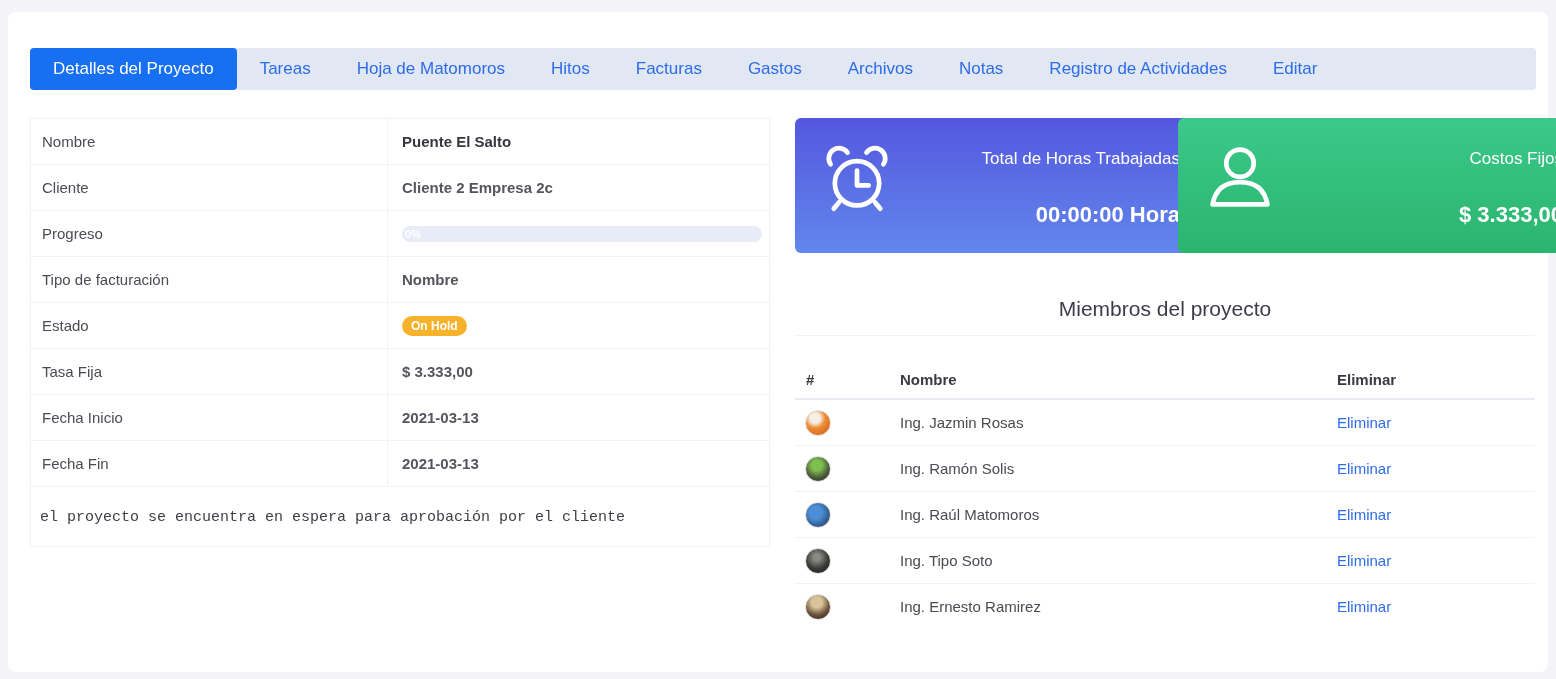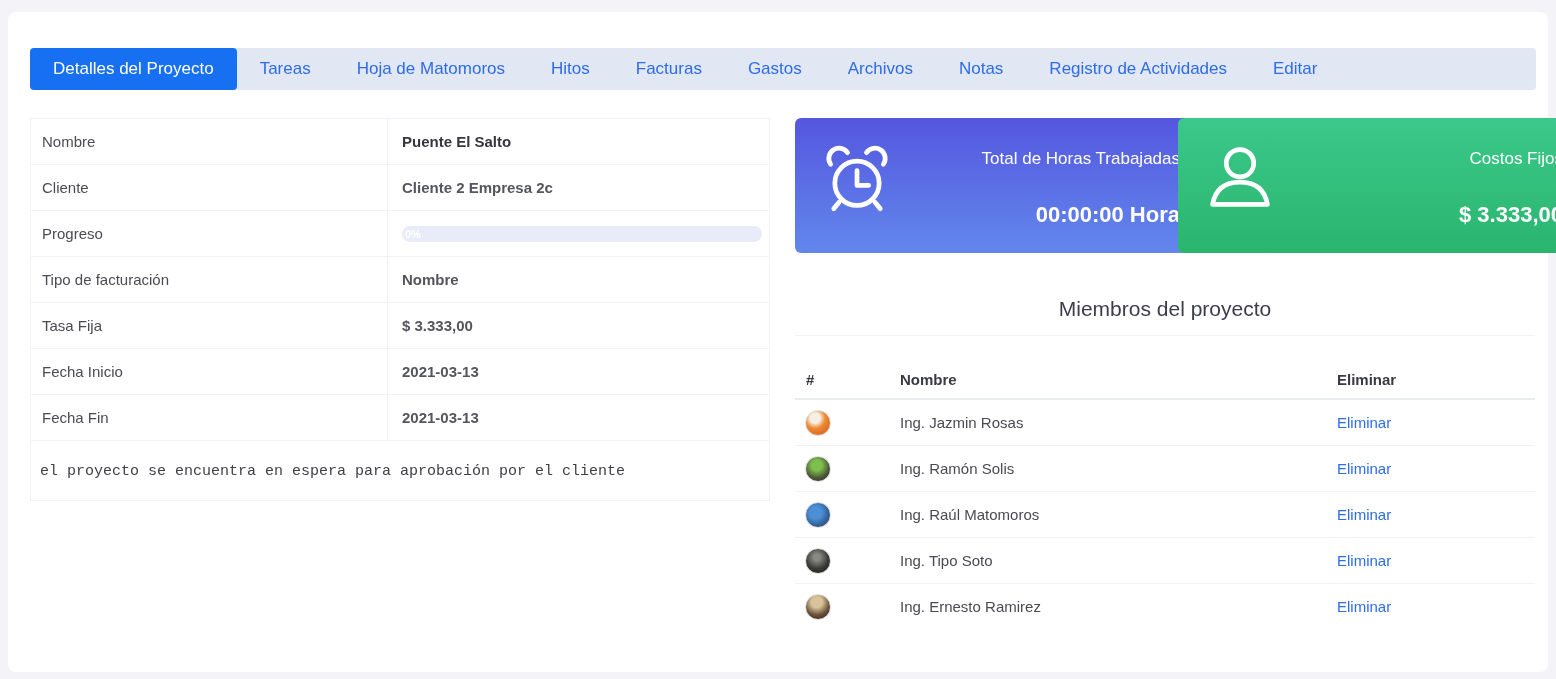--- a/index.html
+++ b/index.html
@@ -110,20 +110,26 @@
         <div class="progress-track">
           <span class="progress-label">0%</span>
         </div>
       </div>
     </div>
     <div class="drow">
       <div class="dlabel">Tipo de facturación</div>
       <div class="dvalue">Nombre</div>
     </div>
     <div class="drow">
+      <div class="dlabel">Estado</div>
+      <div class="dvalue">
+        <span class="badge">On Hold</span>
+      </div>
+    </div>
+    <div class="drow">
       <div class="dlabel">Tasa Fija</div>
       <div class="dvalue">$ 3.333,00</div>
     </div>
     <div class="drow">
       <div class="dlabel">Fecha Inicio</div>
       <div class="dvalue">2021-03-13</div>
     </div>
     <div class="drow">
       <div class="dlabel">Fecha Fin</div>
       <div class="dvalue">2021-03-13</div>

